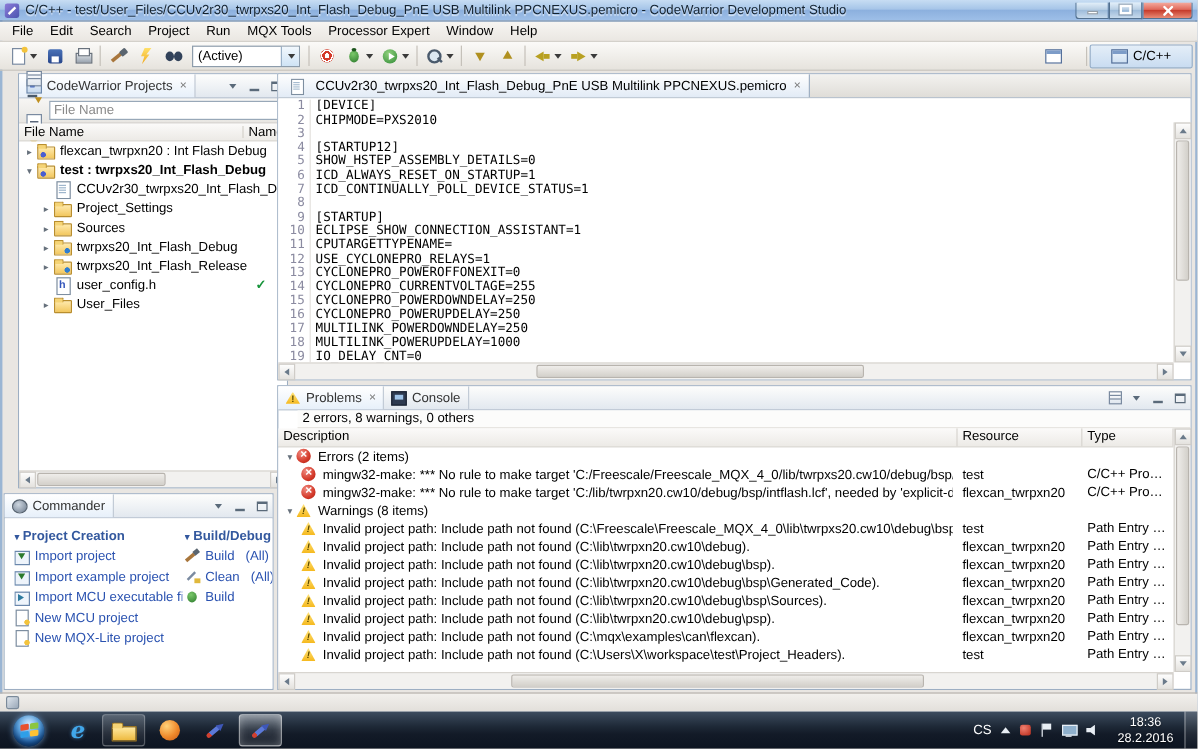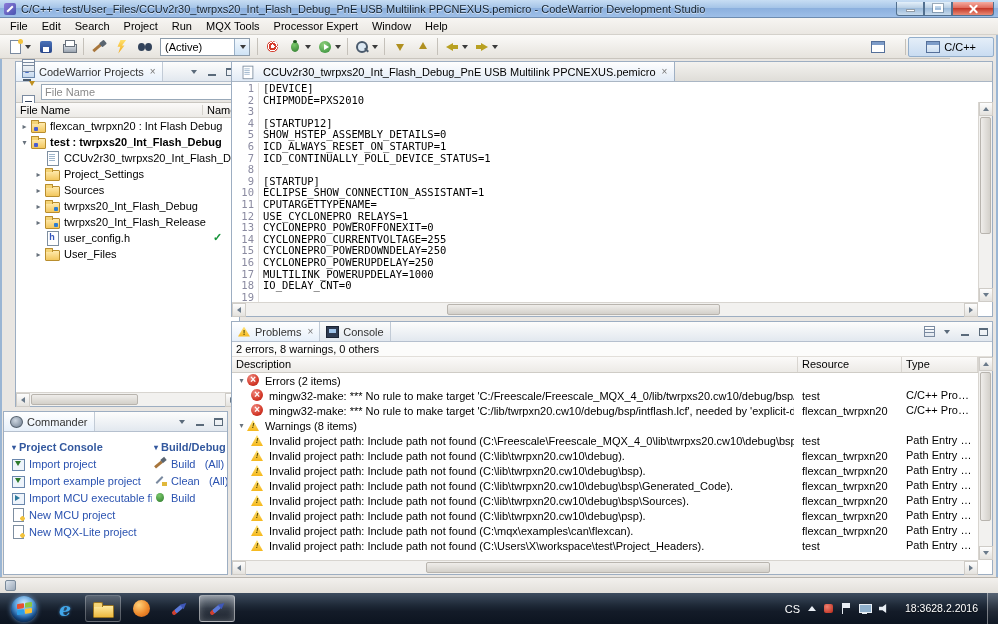--- a/index.html
+++ b/index.html
@@ -163,21 +163,21 @@
 .edit-body{position:absolute;top:20px;left:0;right:0;bottom:0;background:#fff}
 #gutter{position:absolute;left:0;top:1px;width:27px;bottom:14px;background:#fff;border-right:1px solid #e4e2de;color:#8a8aa0;font-family:"DejaVu Sans Mono",monospace;font-size:10.5px;text-align:right;padding-right:4px;overflow:hidden}
 .lnum{height:11.6px;line-height:11.6px}
 #code{position:absolute;left:31px;top:1px;right:14px;bottom:14px;overflow:hidden;font-family:"DejaVu Sans Mono",monospace;font-size:10.5px}
 .cline{height:11.6px;line-height:11.6px;white-space:pre}
 #editor .vscroll{top:20px;bottom:14px}
 #editor .hscroll{right:14px}
 
 
 #problems{left:231px;top:321px;width:762px;height:254px}
-.summary{position:absolute;top:20px;left:0;right:0;height:15px;background:#fcfcfb;border-bottom:1px solid #e2dfda;padding:1px 4px}
+.summary{position:absolute;top:20px;left:16px;right:0;height:15px;background:#fcfcfb;border-bottom:1px solid #e2dfda;padding:1px 4px}
 .gridhead{position:absolute;top:35px;left:0;right:14px;height:16px;background:linear-gradient(#fbfaf9,#eceae6);border-bottom:1px solid #cfccc6;display:grid;grid-template-columns:566px 104px 1fr}
 .gh{padding:1px 4px;border-right:1px solid #d8d5d0;overflow:hidden;white-space:nowrap}
 #prows{position:absolute;top:51px;bottom:14px;left:0;right:14px;overflow:hidden;background:#fff}
 .prow{display:grid;grid-template-columns:566px 104px 1fr;height:15px;align-items:center}
 .pcell{overflow:hidden;white-space:nowrap;padding:0 4px;height:15px;display:flex;align-items:center}
 .pcell.typ{display:block;line-height:15px;text-overflow:ellipsis}
 .ptext{overflow:hidden;white-space:nowrap;flex:1}
 .pexp{width:11px;font-size:8px;color:#67717c;text-align:center;flex:none}
 .pindent{width:15px;flex:none}
 .pico{width:15px;height:13px;flex:none;margin-right:3px;position:relative;display:inline-block}
@@ -211,21 +211,21 @@
 .tray{margin-left:auto;display:flex;align-items:center;gap:8px;color:#fff;padding-right:2px}
 .tray-chev{width:0;height:0;border-left:4px solid transparent;border-right:4px solid transparent;border-bottom:5px solid #e8eef4}
 .tray-dot{width:9px;height:9px;border-radius:2px;background:radial-gradient(circle at 35% 30%,#f08070,#b82818)}
 .flag-ico{width:10px;height:11px;position:relative}
 .flag-ico::before{content:"";position:absolute;left:1px;top:0;width:1px;height:11px;background:#e8eef4}
 .flag-ico::after{content:"";position:absolute;left:2px;top:0;width:7px;height:5px;background:#e8eef4}
 .net-ico{width:12px;height:10px;position:relative}
 .net-ico::before{content:"";position:absolute;left:0;top:0;width:11px;height:7px;border:1px solid #e8eef4;background:#8fb0cc}
 .net-ico::after{content:"";position:absolute;left:3px;bottom:0;width:5px;height:1px;background:#e8eef4}
 .vol-ico{width:11px;height:10px;background:#e8eef4;clip-path:polygon(0 32%,32% 32%,65% 5%,65% 95%,32% 68%,0 68%)}
-.clock{display:flex;flex-direction:row;align-items:center;justify-content:center;font-size:10.5px;line-height:12.5px;padding:0 7px;text-shadow:0 1px 1px rgba(0,0,0,.6)}
+.clock{display:flex;flex-direction:column;align-items:center;justify-content:center;font-size:10.5px;line-height:12.5px;padding:0 7px;text-shadow:0 1px 1px rgba(0,0,0,.6)}
 .show-desktop{width:11px;height:31px;border-left:1px solid rgba(255,255,255,.4);background:linear-gradient(rgba(255,255,255,.14),rgba(255,255,255,.02))}
 .aeroframe{position:absolute;left:0;top:0;width:998px;height:593px;border:2px solid rgba(140,172,208,.85);border-top:none;pointer-events:none;z-index:40}
 </style>
 </head>
 <body>
 
 <div id="titlebar">
   <span class="app-ico"></span>
   <span class="title-text">C/C++ - test/User_Files/CCUv2r30_twrpxs20_Int_Flash_Debug_PnE USB Multilink PPCNEXUS.pemicro - CodeWarrior Development Studio</span>
   <span class="winbtns">
@@ -450,21 +450,21 @@
         </span>
       <span class="cbtn">
           <i class="c-max"></i>
         </span>
     </div>
   </div>
   <div class="cmd-body">
     <div class="cmd-col" id="cmd-col-0">
         <div class="cmd-head">
           <span class="cmd-tri">▾</span>
-          <span>Project Console</span>
+          <span>Project Creation</span>
         </div>
         <div class="cmd-item"><i class="cico cic-import"></i><span>Import project</span></div>
         <div class="cmd-item"><i class="cico cic-import"></i><span>Import example project</span></div>
         <div class="cmd-item"><i class="cico cic-import-exe"></i><span>Import MCU executable file</span></div>
         <div class="cmd-item"><i class="cico cic-new-project"></i><span>New MCU project</span></div>
         <div class="cmd-item"><i class="cico cic-new-project"></i><span>New MQX-Lite project</span></div>
       </div>
     <div class="cmd-col" id="cmd-col-1">
         <div class="cmd-head">
           <span class="cmd-tri">▾</span>
@@ -517,20 +517,21 @@
         <div class="cline">ICD_CONTINUALLY_POLL_DEVICE_STATUS=1</div>
         <div class="cline">&nbsp;</div>
         <div class="cline">[STARTUP]</div>
         <div class="cline">ECLIPSE_SHOW_CONNECTION_ASSISTANT=1</div>
         <div class="cline">CPUTARGETTYPENAME=</div>
         <div class="cline">USE_CYCLONEPRO_RELAYS=1</div>
         <div class="cline">CYCLONEPRO_POWEROFFONEXIT=0</div>
         <div class="cline">CYCLONEPRO_CURRENTVOLTAGE=255</div>
         <div class="cline">CYCLONEPRO_POWERDOWNDELAY=250</div>
         <div class="cline">CYCLONEPRO_POWERUPDELAY=250</div>
+        <div class="cline">MULTILINK_POWERDOWNDELAY=250</div>
         <div class="cline">MULTILINK_POWERUPDELAY=1000</div>
         <div class="cline">IO_DELAY_CNT=0</div>
       </div>
     <div class="vscroll">
       <span class="sb" style="position:absolute;top:0">
           <i class="t-u"></i>
         </span>
       <span class="vtrack">
           <span class="vthumb" style="top:1px;height:68%"></span>
         </span>

